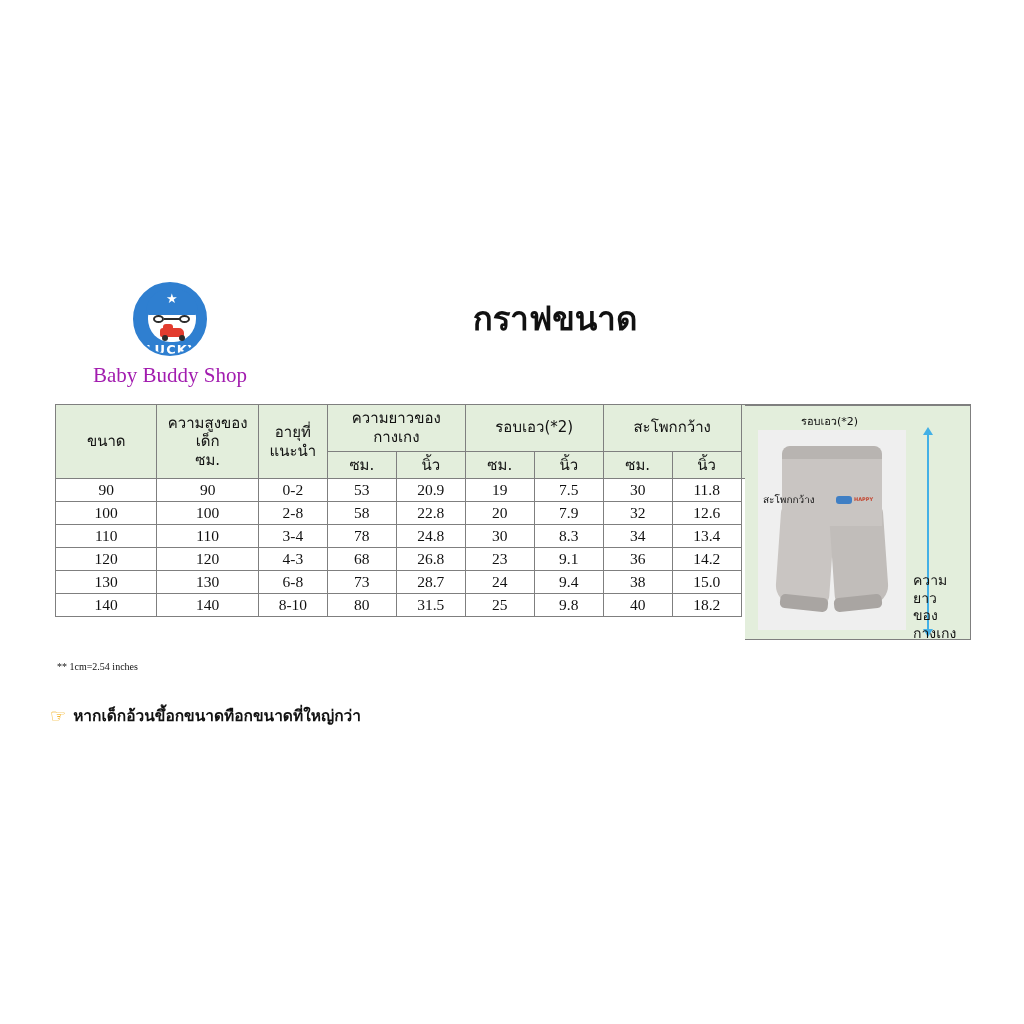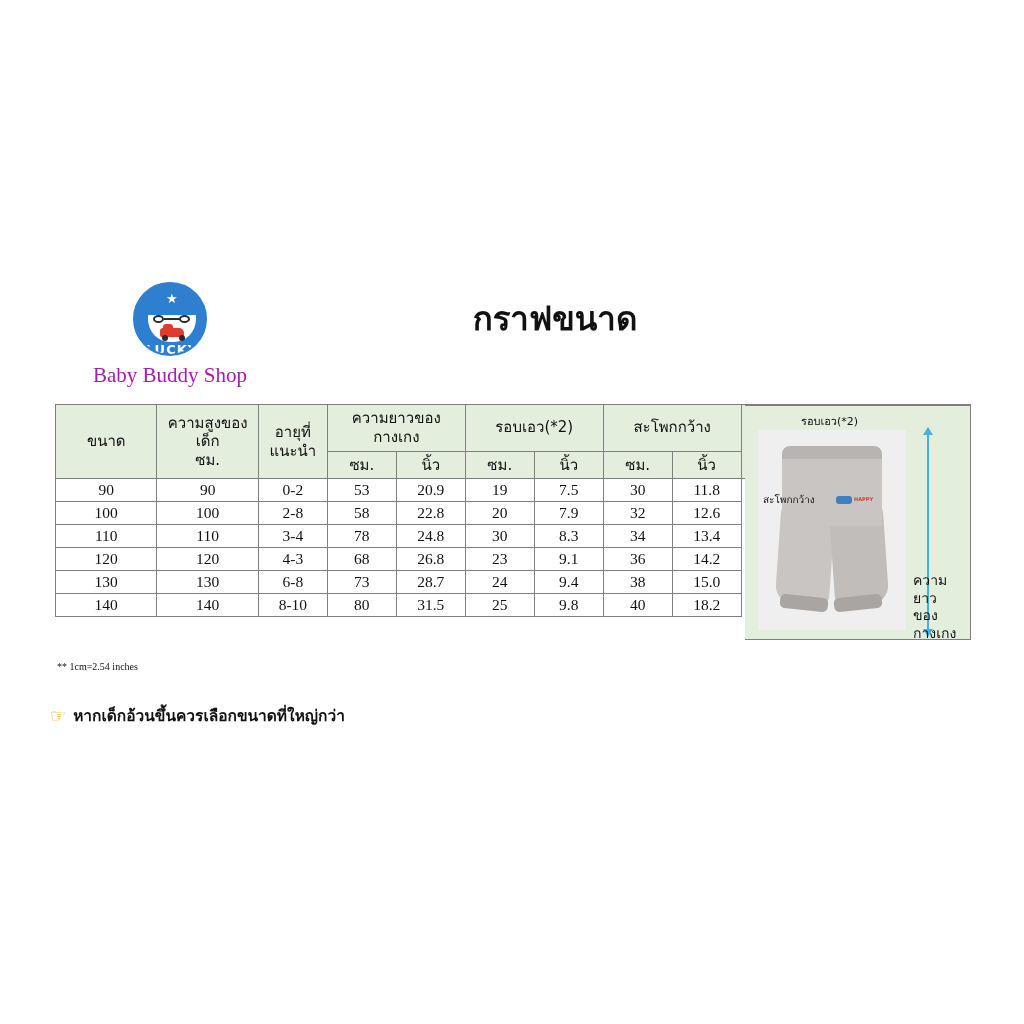--- a/index.html
+++ b/index.html
@@ -491,16 +491,16 @@
 
     <div class="panel-label-len">
       <div>ความยาว</div>
       <div>ของกางเกง</div>
     </div>
   </div>
 
   <div class="note-1">** 1cm=2.54 inches</div>
   <div class="note-2">
     <span class="hand-icon">☞</span>
-    <span>หากเด็กอ้วนขึ้นควรเลือกขนาดที่ใหญ่กว่า</span>
+    <span>หากเด็กอ้วนขึ้อกขนาดทือกขนาดที่ใหญ่กว่า</span>
   </div>
 
 </div>
 
 </body></html>

